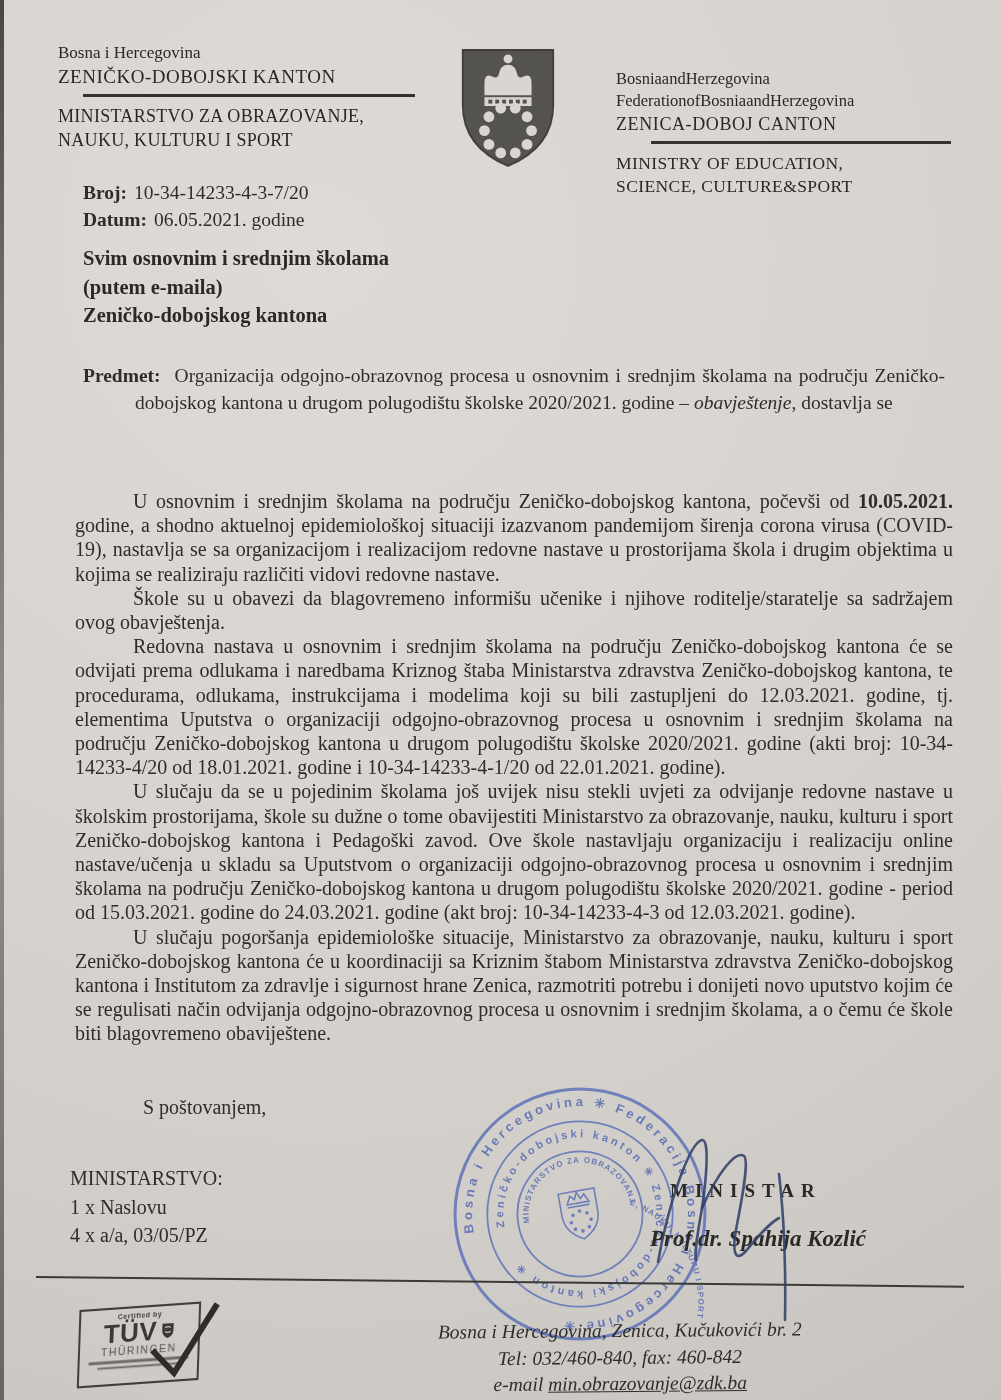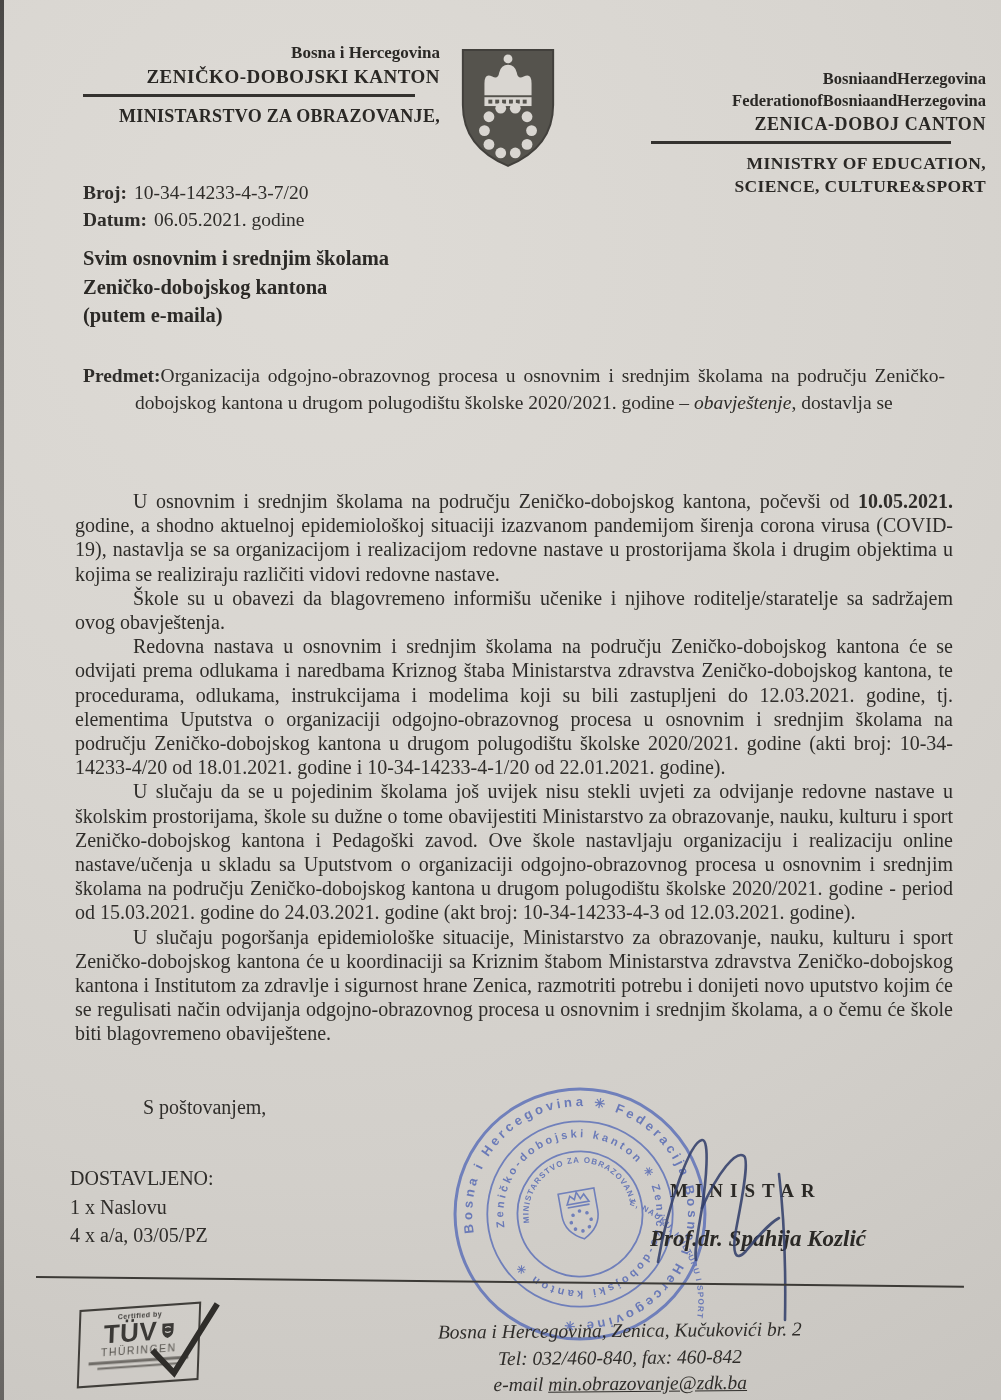--- a/index.html
+++ b/index.html
@@ -10,41 +10,41 @@
     font-family:"Liberation Serif", serif;
     color:#2f2d2a;
   }
   .abs{position:absolute;}
   .scan-edge{
     left:0;top:0;width:4px;height:100%;
     background:linear-gradient(to bottom,#191817 0%,#4a4846 22%,#7a7875 55%,#464442 100%);
     opacity:.75;
   }
   
-  .lh{text-align:right;font-weight:bold;color:#2a2825;}
+  .lh{text-align:left;font-weight:normal;color:#2a2825;}
   .lh-left{left:58px;top:42px;width:382px;}
   .lh-left .l1{font-size:17px;line-height:22px;}
   .lh-left .l2{font-size:17.5px;line-height:23px;}
   .lh-left .l3{font-size:19px;line-height:25px;letter-spacing:.5px;}
   .lh-rule-l{width:332px;height:3px;background:#34322f;margin:5px auto 7px auto;}
   .lh-left .l4,.lh-left .l5{font-size:18px;line-height:24px;letter-spacing:.3px;}
   .lh-right{left:616px;top:40px;width:370px;margin-top:28px;}
   .lh-right .l1,.lh-right .l2{font-size:16.5px;line-height:22px;}
   .lh-right .l3{font-size:18px;line-height:24px;letter-spacing:.6px;}
   .lh-rule-r{width:300px;height:2.5px;background:#34322f;margin:5px auto 8px auto;}
   .lh-right .l4,.lh-right .l5{font-size:17.5px;line-height:23px;letter-spacing:.4px;}
   
   .meta{left:83px;top:180px;font-size:19.5px;line-height:26.5px;}
   .meta b{margin-right:7px;text-align:center;}
   
   .addressee{left:83px;top:244px;font-weight:bold;font-size:20.5px;line-height:28.5px;color:#2b2926;}
   
   .subject{left:83px;top:362px;width:862px;font-size:19.5px;line-height:27px;text-align:justify;}
   .subject p{margin:0;padding-left:52px;text-indent:-52px;}
-  .subject b{}
+  .subject b{margin-right:14px;}
   
   .letter-body{left:75px;top:481px;width:878px;font-size:20px;line-height:24.2px;text-align:justify;margin-top:8px;}
   .letter-body p{margin:0;text-indent:58px;}
   .closing{left:143px;top:1096px;font-size:20px;}
   
   .distribution{left:70px;top:1164px;font-size:20px;line-height:28.5px;}
   
   .min-title{left:670px;top:1180px;font-size:19px;font-weight:bold;letter-spacing:7px;color:#2b2926;}
   .min-name{left:650px;top:1226px;font-size:23px;font-weight:bold;font-style:italic;color:#2b2926;}
   
@@ -81,20 +81,21 @@
 <body>
 
 <div class="page">
   <div class="abs scan-edge"></div>
 
   <div class="abs lh lh-left">
     <div class="l1">Bosna i Hercegovina</div>
     <div class="l3">ZENIČKO-DOBOJSKI KANTON</div>
     <div class="lh-rule-l"></div>
     <div class="l4">MINISTARSTVO ZA OBRAZOVANJE,</div>
+    <div class="l5">NAUKU, KULTURU I SPORT</div>
   </div>
 
   <svg class="abs" style="left:455px;top:44px;" width="106" height="128" viewBox="0 0 108 130" aria-hidden="true">
     <path d="M8,6 H100 V62 Q100,105 54,124 Q8,105 8,62 Z" fill="#55534d" stroke="#42403c" stroke-width="2"></path>
     <path d="M30,52 L30,40 Q30,29 38,33 Q44,36 45,29 Q47,21 54,21 Q61,21 63,29 Q64,36 70,33 Q78,29 78,40 L78,52 Z" fill="#d9d6d1"></path>
     <circle cx="54" cy="15" r="4.5" fill="#d9d6d1"></circle>
     <rect x="30" y="54" width="48" height="9" fill="#d9d6d1"></rect>
     <g fill="#55534d">
       <rect x="34" y="56.5" width="4" height="4"></rect>
         <rect x="41" y="56.5" width="4" height="4"></rect>
@@ -130,40 +131,40 @@
     <div>
       <b>Broj:</b><span>10-34-14233-4-3-7/20</span>
     </div>
     <div>
       <b>Datum:</b><span>06.05.2021. godine</span>
     </div>
   </div>
 
   <div class="abs addressee">
     <div>Svim osnovnim i srednjim školama</div>
+    <div>(putem e-maila)</div>
     <div>Zeničko-dobojskog kantona</div>
-    <div>(putem e-maila)</div>
   </div>
 
   <div class="abs subject">
     <p><b>Predmet:</b><span>Organizacija odgojno-obrazovnog procesa u osnovnim i srednjim školama na području Zeničko-dobojskog kantona u drugom polugodištu školske 2020/2021. godine – </span><i>obavještenje</i><span>, dostavlja se</span></p>
   </div>
 
   <div class="abs letter-body">
     <p><span>U osnovnim i srednjim školama na području Zeničko-dobojskog kantona, počevši od </span><b>10.05.2021.</b><span> godine, a shodno aktuelnoj epidemiološkoj situaciji izazvanom pandemijom širenja corona virusa (COVID-19), nastavlja se sa organizacijom i realizacijom redovne nastave u prostorijama škola i drugim objektima u kojima se realiziraju različiti vidovi redovne nastave.</span></p>
     <p>Škole su u obavezi da blagovremeno informišu učenike i njihove roditelje/staratelje sa sadržajem ovog obavještenja.</p>
     <p>Redovna nastava u osnovnim i srednjim školama na području Zeničko-dobojskog kantona će se odvijati prema odlukama i naredbama Kriznog štaba Ministarstva zdravstva Zeničko-dobojskog kantona, te procedurama, odlukama, instrukcijama i modelima koji su bili zastupljeni do 12.03.2021. godine, tj. elementima Uputstva o organizaciji odgojno-obrazovnog procesa u osnovnim i srednjim školama na području Zeničko-dobojskog kantona u drugom polugodištu školske 2020/2021. godine (akti broj: 10-34-14233-4/20 od 18.01.2021. godine i 10-34-14233-4-1/20 od 22.01.2021. godine).</p>
     <p>U slučaju da se u pojedinim školama još uvijek nisu stekli uvjeti za odvijanje redovne nastave u školskim prostorijama, škole su dužne o tome obavijestiti Ministarstvo za obrazovanje, nauku, kulturu i sport Zeničko-dobojskog kantona i Pedagoški zavod. Ove škole nastavljaju organizaciju i realizaciju online nastave/učenja u skladu sa Uputstvom o organizaciji odgojno-obrazovnog procesa u osnovnim i srednjim školama na području Zeničko-dobojskog kantona u drugom polugodištu školske 2020/2021. godine - period od 15.03.2021. godine do 24.03.2021. godine (akt broj: 10-34-14233-4-3 od 12.03.2021. godine).</p>
     <p>U slučaju pogoršanja epidemiološke situacije, Ministarstvo za obrazovanje, nauku, kulturu i sport Zeničko-dobojskog kantona će u koordinaciji sa Kriznim štabom Ministarstva zdravstva Zeničko-dobojskog kantona i Institutom za zdravlje i sigurnost hrane Zenica, razmotriti potrebu i donijeti novo uputstvo kojim će se regulisati način odvijanja odgojno-obrazovnog procesa u osnovnim i srednjim školama, a o čemu će škole biti blagovremeno obaviještene.</p>
   </div>
 
   <div class="abs closing">S poštovanjem,</div>
 
   <div class="abs distribution">
-    <div>DOSTAVLJENO:</div>
+    <div>MINISTARSTVO:</div>
     <div>1 x Naslovu</div>
     <div>4 x a/a, 03/05/PZ</div>
   </div>
 
   <svg class="abs stamp" viewBox="0 0 262 262" aria-hidden="true">
     <defs>
       <path id="ring1" d="M131,131 m-107,0 a107,107 0 1,1 214,0 a107,107 0 1,1 -214,0"></path>
       <path id="ring2" d="M131,131 m-76,0 a76,76 0 1,1 152,0 a76,76 0 1,1 -152,0"></path>
       <path id="ring3" d="M131,131 m-51,0 a51,51 0 1,1 102,0 a102,102 0 1,1 -102,0"></path>
     </defs>

